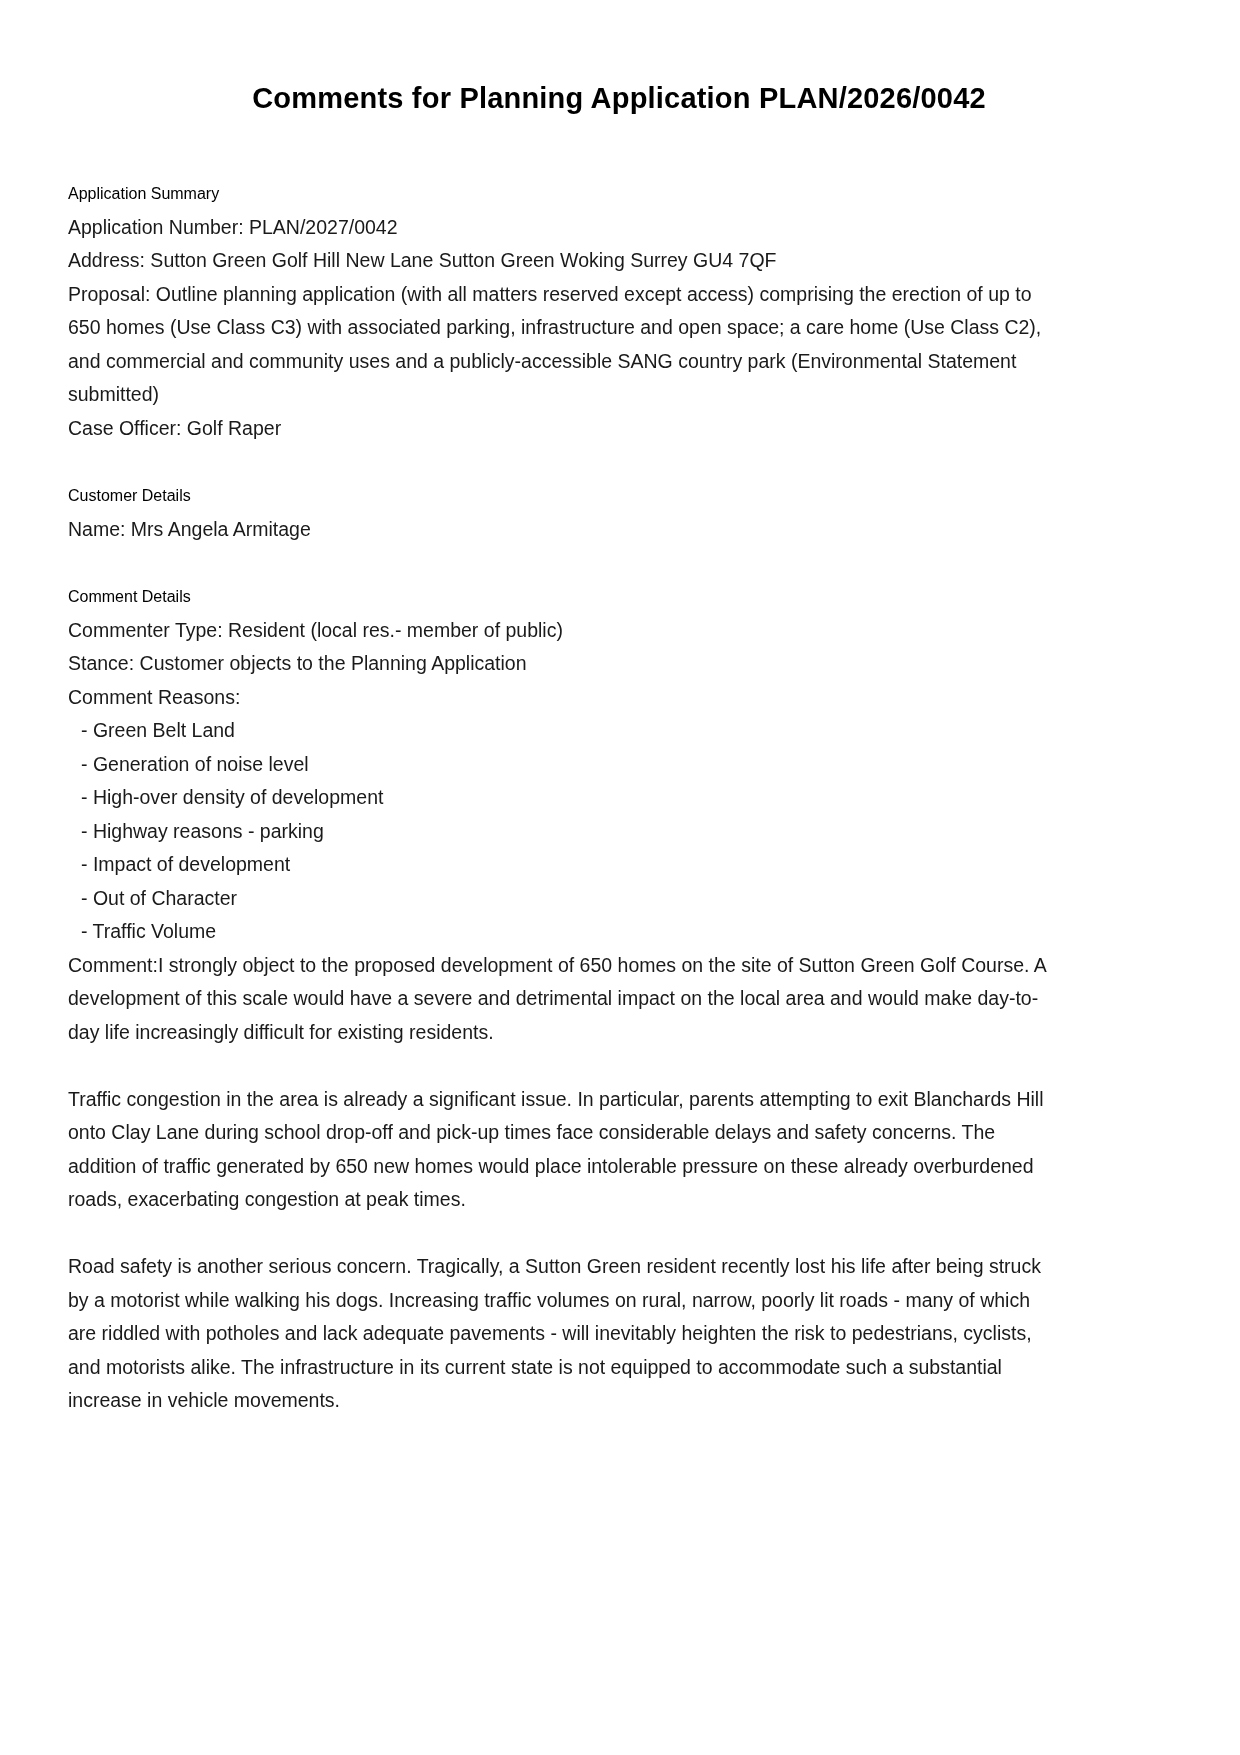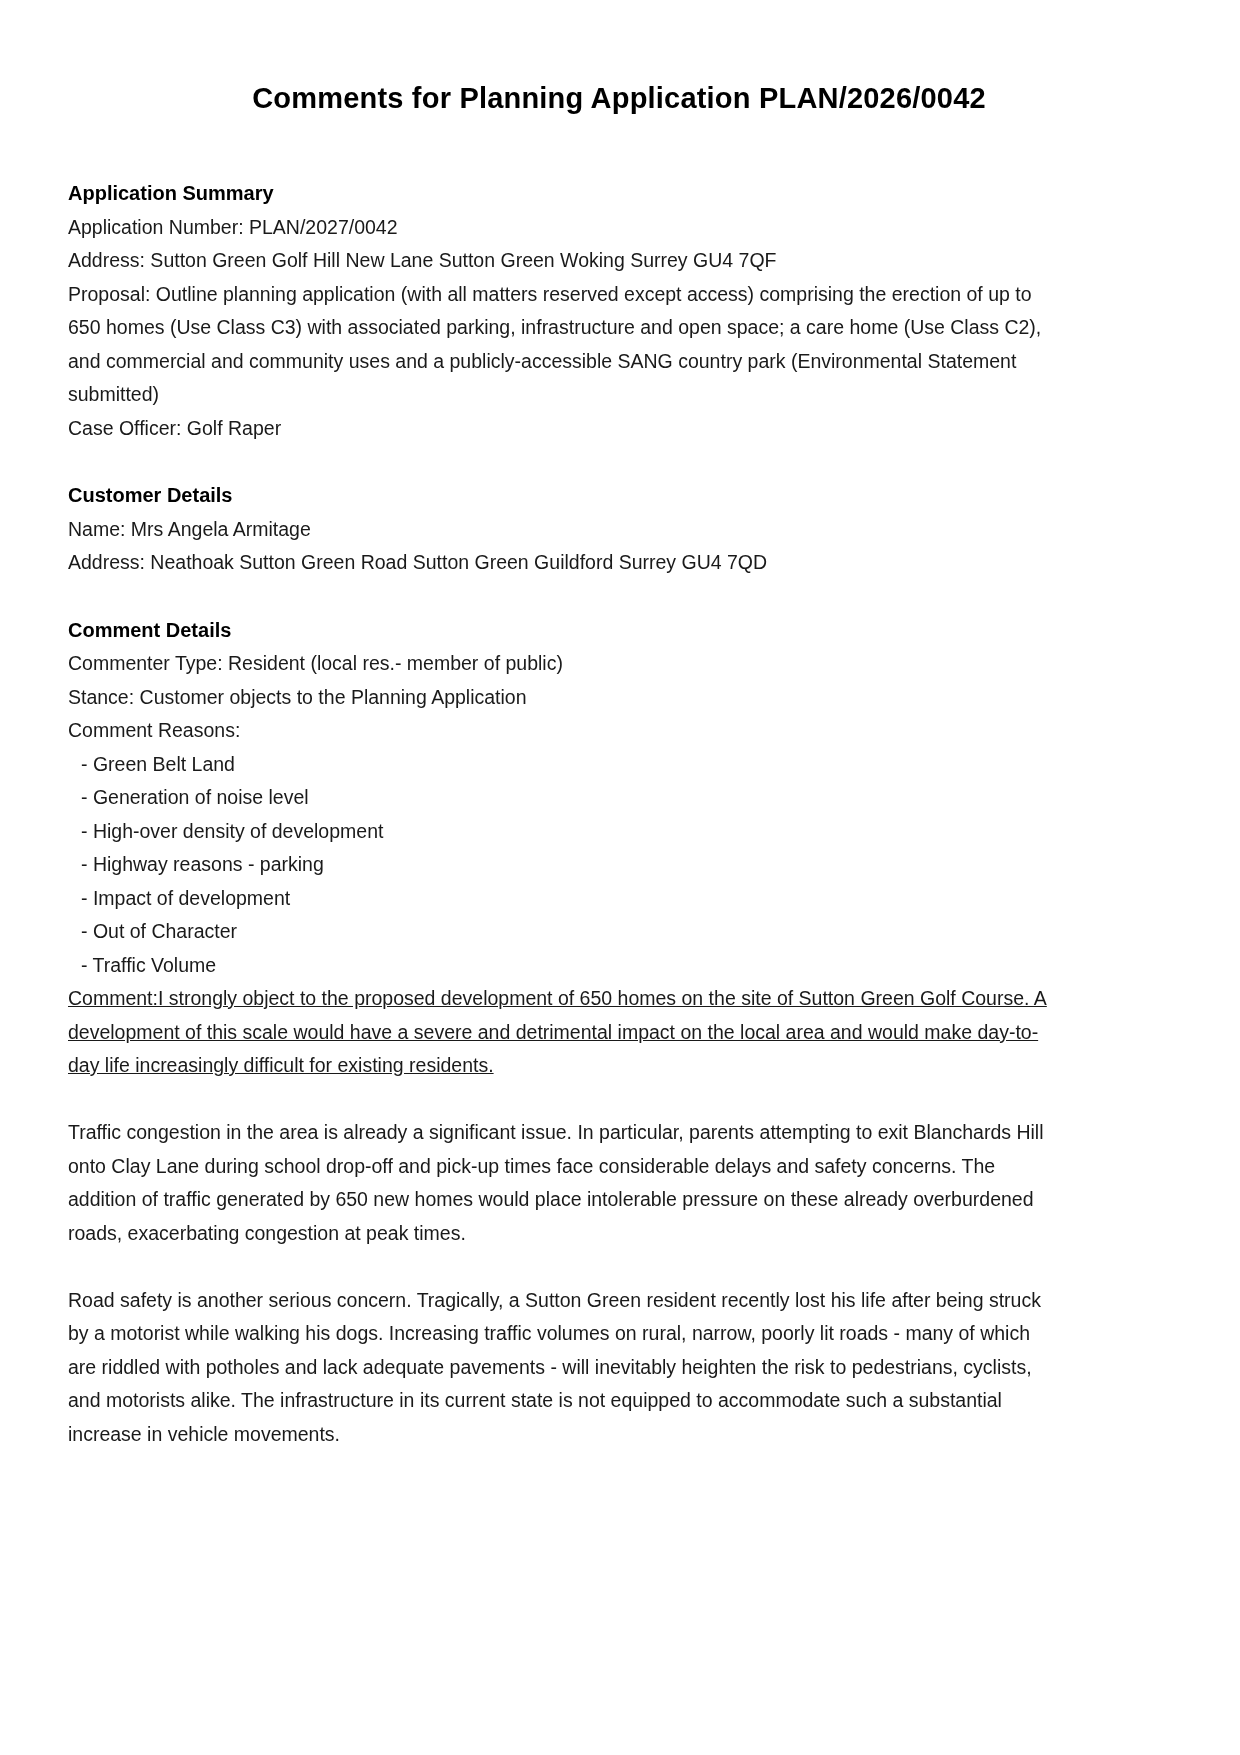--- a/index.html
+++ b/index.html
@@ -21,29 +21,29 @@
     color: #000000;
   }
   .content {
     max-width: 990px;
     font-size: 19.5px;
     line-height: 33.5px;
     color: #1a1a1a;
   }
   .section { margin-bottom: 34px; }
   .section-heading {
-    font-weight: 700;
-    font-size: 20px;
+    font-weight: 400;
+    font-size: 16px;
     color: #000000;
   }
   .line { }
   .reason-list { }
   .reason-item { padding-left: 13px; }
   .para { margin-top: 33.5px; }
-  .para.first { margin-top: 0; text-decoration: underline; }
+  .para.first { margin-top: 0; }
 </style>
 </head>
 <body>
 
 <div class="page">
 
   <h1 class="doc-title">Comments for Planning Application PLAN/2026/0042</h1>
 
   <div class="content">
 
@@ -51,21 +51,20 @@
       <div class="section-heading">Application Summary</div>
       <div class="line">Application Number: PLAN/2027/0042</div>
       <div class="line">Address: Sutton Green Golf Hill New Lane Sutton Green Woking Surrey GU4 7QF</div>
       <div class="line">Proposal: Outline planning application (with all matters reserved except access) comprising the erection of up to 650 homes (Use Class C3) with associated parking, infrastructure and open space; a care home (Use Class C2), and commercial and community uses and a publicly-accessible SANG country park (Environmental Statement submitted)</div>
       <div class="line">Case Officer: Golf Raper</div>
     </div>
 
     <div class="section">
       <div class="section-heading">Customer Details</div>
       <div class="line">Name: Mrs Angela Armitage</div>
-      <div class="line">Address: Neathoak Sutton Green Road Sutton Green Guildford Surrey GU4 7QD</div>
     </div>
 
     <div class="section">
       <div class="section-heading">Comment Details</div>
       <div class="line">Commenter Type: Resident (local res.- member of public)</div>
       <div class="line">Stance: Customer objects to the Planning Application</div>
       <div class="line">Comment Reasons:</div>
 
       <div class="reason-list">
         <div class="reason-item">- Green Belt Land</div>

